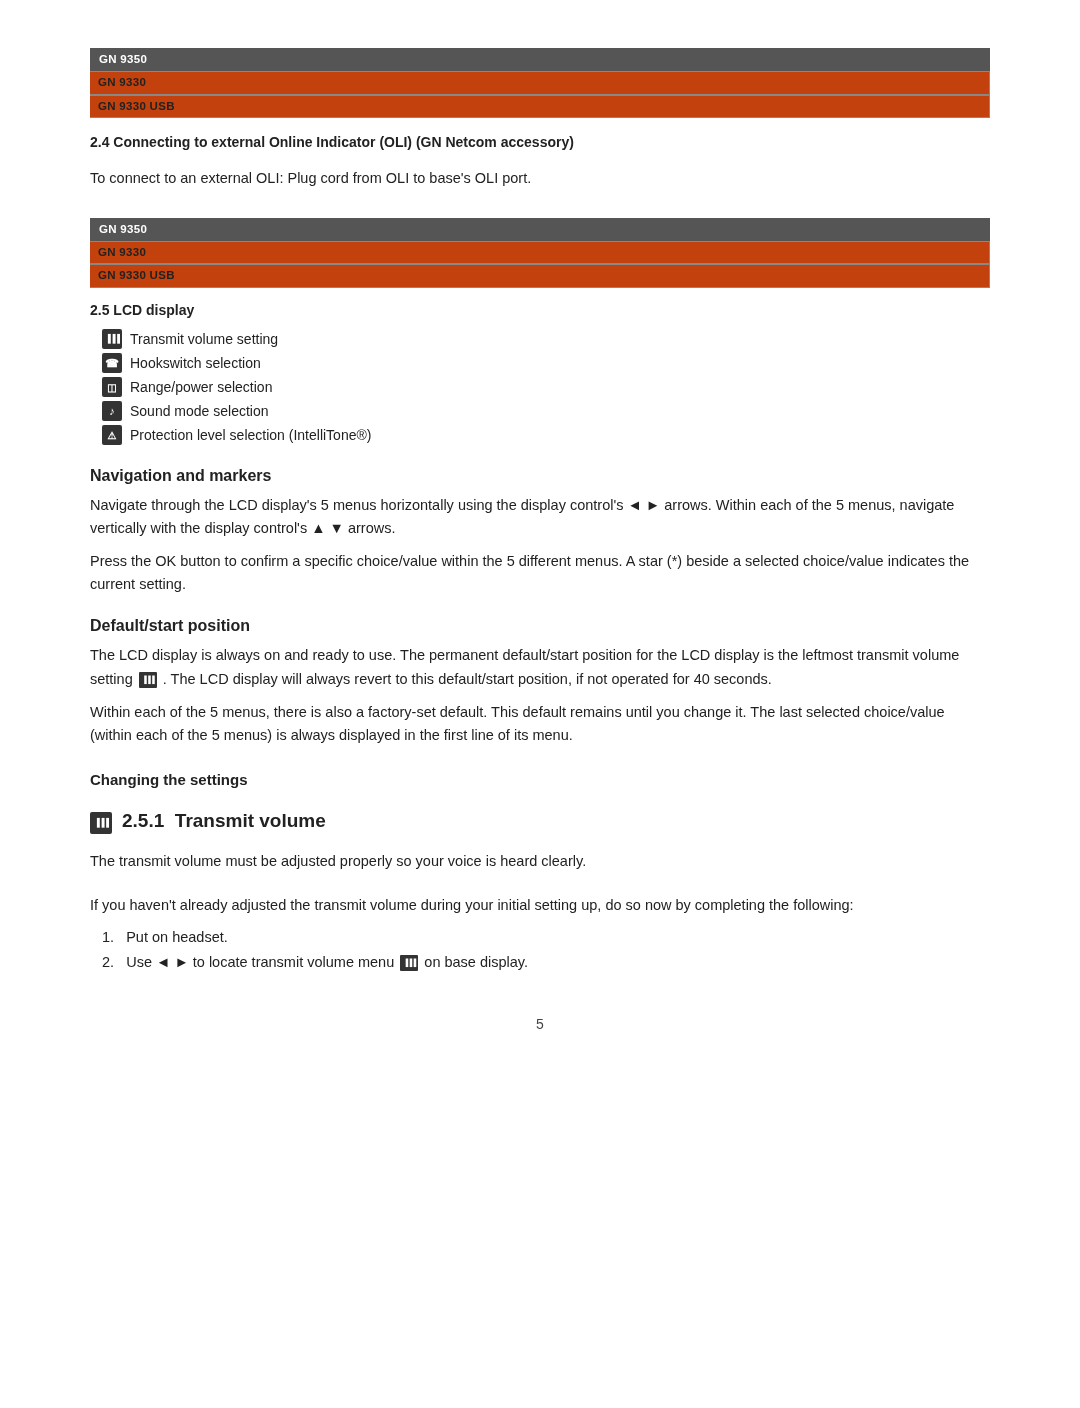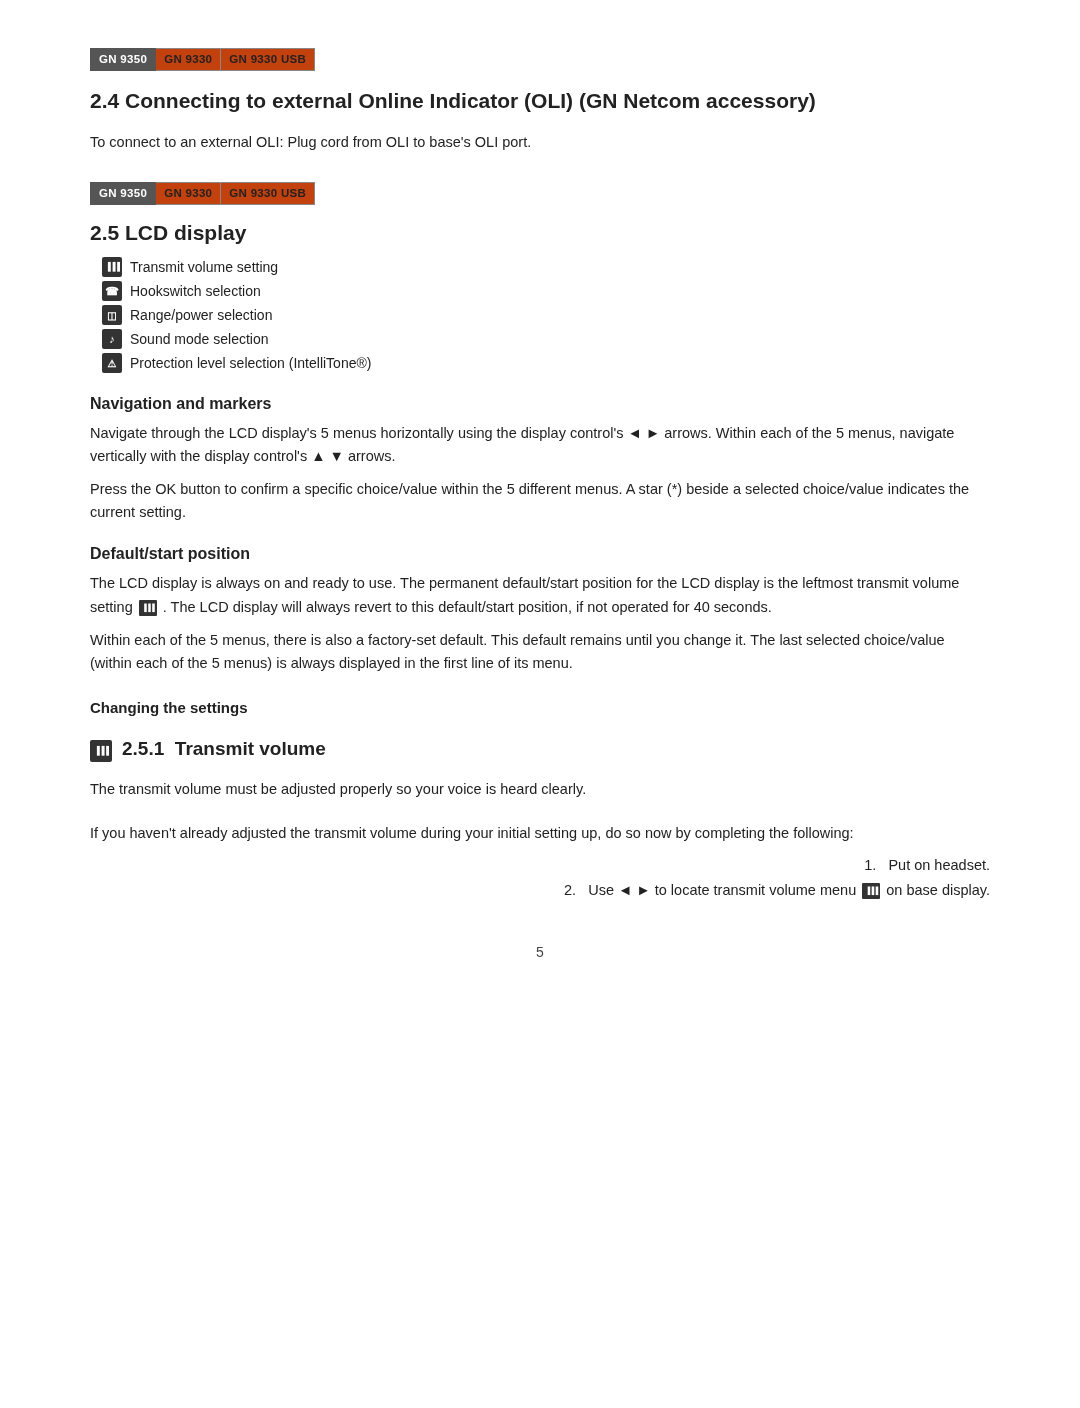--- a/index.html
+++ b/index.html
@@ -18,20 +18,21 @@
     .page-content {
       max-width: 900px;
       margin: 0 auto;
     }
 
     
     .model-badges {
       display: flex;
       gap: 0;
       margin-bottom: 14px;
+      flex-direction: column;
     }
 
     .badge {
       display: inline-block;
       padding: 2px 8px;
       font-size: 11.5px;
       font-weight: 700;
       border: 1.5px solid #888;
       background: #c2410c;
       color: #222;
@@ -43,21 +44,21 @@
     }
 
     .badge.dark {
       background: #555;
       color: #fff;
       border-color: #555;
     }
 
     
     .section-heading {
-      font-size: 21px;
+      font-size: 14px;
       font-weight: 700;
       margin-bottom: 8px;
       margin-top: 0;
     }
 
     
     .body-text {
       font-size: 14.5px;
       color: #222;
       line-height: 1.6;
@@ -102,21 +103,20 @@
       color: #fff;
       font-size: 10px;
       font-weight: 700;
       border-radius: 2px;
     }
 
     
     .numbered-list {
       list-style: none;
       margin: 6px 0 6px 12px;
-      text-align: right;
     }
 
     .numbered-list li {
       font-size: 14.5px;
       margin-bottom: 3px;
     }
 
     
     .inline-icon {
       display: inline-flex;

